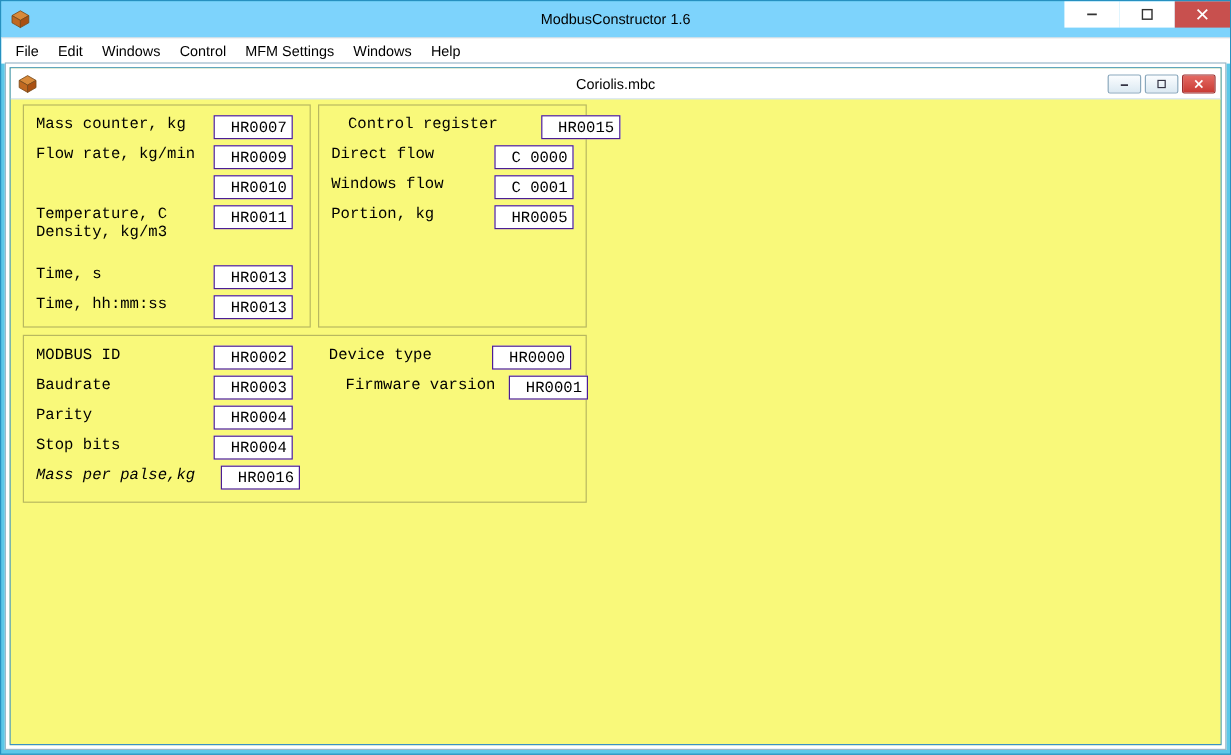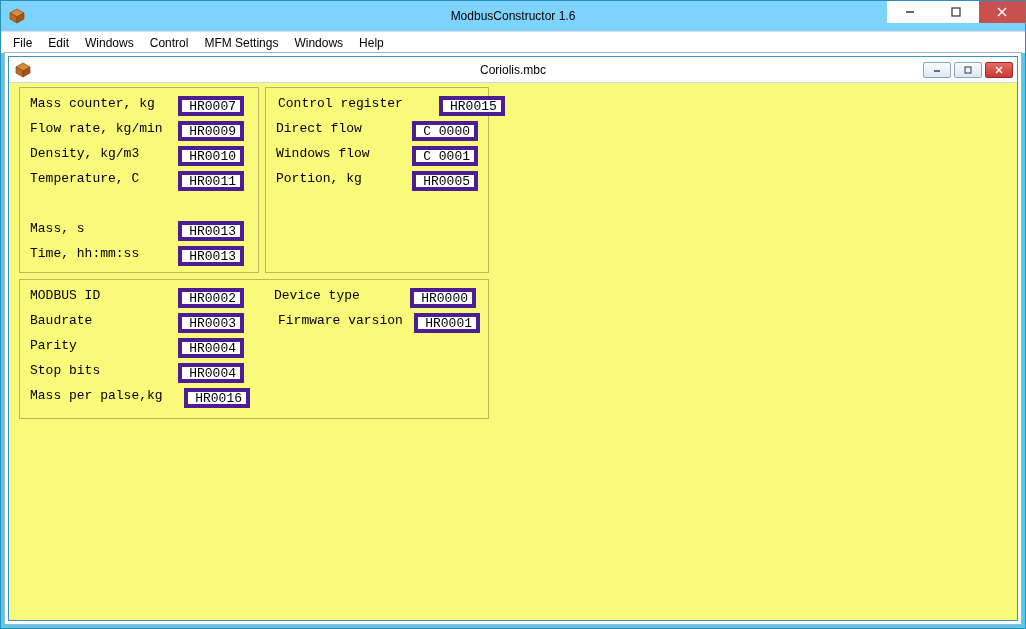--- a/index.html
+++ b/index.html
@@ -112,21 +112,21 @@
     font-family: 'Courier New', monospace;
     font-size: 13px;
     color: #000;
     white-space: nowrap;
   }
   .field-value {
     font-family: 'Courier New', monospace;
     font-size: 13px;
     text-align: right;
     background: #fff;
-    border: 4px solid #4c1d95;
+    border: 1px solid #4c1d95;
     padding: 1px 4px;
     height: 20px;
     width: 66px;
     line-height: 16px;
   }
   
   .cube {
     width: 16px; height: 16px; position: relative;
   }
   .cube svg { width: 16px; height: 16px; }
@@ -209,39 +209,39 @@
       <div class="panel" style="left:10px; top:4px; width:240px; height:186px;">
         <div class="field-row" style="left:10px; top:8px; width:220px;">
           <span class="field-label" style="width:148px;">Mass counter, kg</span>
           <input class="field-value" value="HR0007" style="">
         </div>
         <div class="field-row" style="left:10px; top:33px; width:220px;">
           <span class="field-label" style="width:148px;">Flow rate, kg/min</span>
           <input class="field-value" value="HR0009" style="">
         </div>
         <div class="field-row" style="left:10px; top:58px; width:220px;">
-          <span class="field-label" style="width:148px;">Density, kg/m3</span>
+          <span class="field-label" style="width:148px;margin-top:40px;">Density, kg/m3</span>
           <input class="field-value" value="HR0010" style="">
         </div>
         <div class="field-row" style="left:10px; top:83px; width:220px;">
           <span class="field-label" style="width:148px;">Temperature, C</span>
           <input class="field-value" value="HR0011" style="">
         </div>
         <div class="field-row" style="left:10px; top:133px; width:220px;">
-          <span class="field-label" style="width:148px;">Mass, s</span>
+          <span class="field-label" style="width:148px;">Time, s</span>
           <input class="field-value" value="HR0013" style="">
         </div>
         <div class="field-row" style="left:10px; top:158px; width:220px;">
           <span class="field-label" style="width:148px;">Time, hh:mm:ss</span>
           <input class="field-value" value="HR0013" style="">
         </div>
       </div>
 
       <div class="panel" style="left:256px; top:4px; width:224px; height:186px;">
-        <div class="field-row" style="left:12px; top:8px; width:206px;gap:36px;">
+        <div class="field-row" style="left:24px; top:8px; width:206px;gap:36px;">
           <span class="field-label" style="width:136px;">Control register</span>
           <input class="field-value" value="HR0015" style="">
         </div>
         <div class="field-row" style="left:10px; top:33px; width:206px;">
           <span class="field-label" style="width:136px;">Direct flow</span>
           <input class="field-value" value="C 0000" style="">
         </div>
         <div class="field-row" style="left:10px; top:58px; width:206px;">
           <span class="field-label" style="width:136px;">Windows flow</span>
           <input class="field-value" value="C 0001" style="">
@@ -263,29 +263,29 @@
         </div>
         <div class="field-row" style="left:10px; top:58px; width:220px;">
           <span class="field-label" style="width:148px;">Parity</span>
           <input class="field-value" value="HR0004" style="">
         </div>
         <div class="field-row" style="left:10px; top:83px; width:220px;">
           <span class="field-label" style="width:148px;">Stop bits</span>
           <input class="field-value" value="HR0004" style="">
         </div>
         <div class="field-row" style="left:10px; top:108px; width:220px;">
-          <span class="field-label" style="width:161px;">Mass per palse,kg</span>
+          <span class="field-label" style="width:161px;font-style:italic;">Mass per palse,kg</span>
           <input class="field-value" value="HR0016" style="">
         </div>
 
         <div class="field-row" style="left:254px; top:8px; width:206px;">
           <span class="field-label" style="width:136px;">Device type</span>
           <input class="field-value" value="HR0000" style="">
         </div>
-        <div class="field-row" style="left:258px; top:33px; width:206px;">
+        <div class="field-row" style="left:268px; top:33px; width:206px;">
           <span class="field-label" style="width:136px;">Firmware varsion</span>
           <input class="field-value" value="HR0001" style="">
         </div>
       </div>
 
     </div>
   </div>
 </div>
 
 </body></html>

